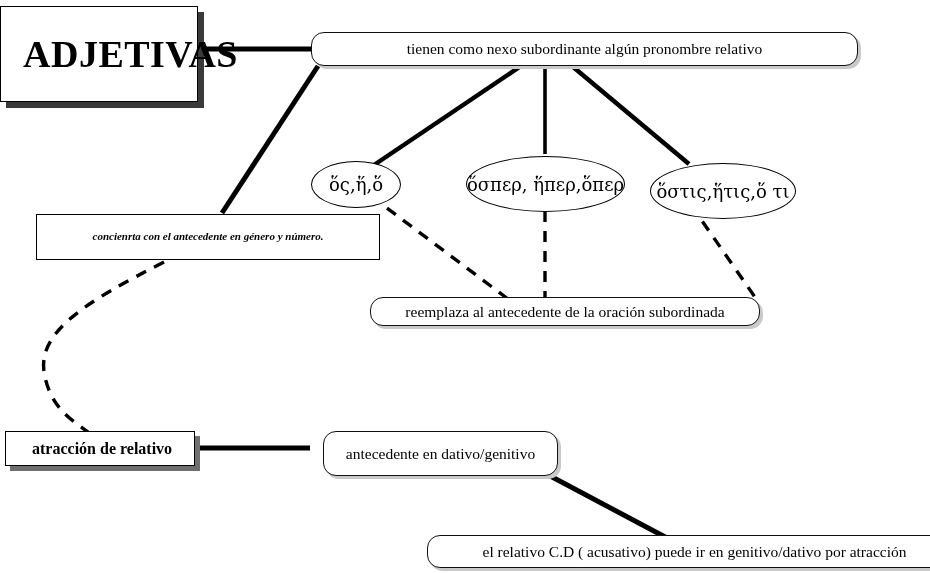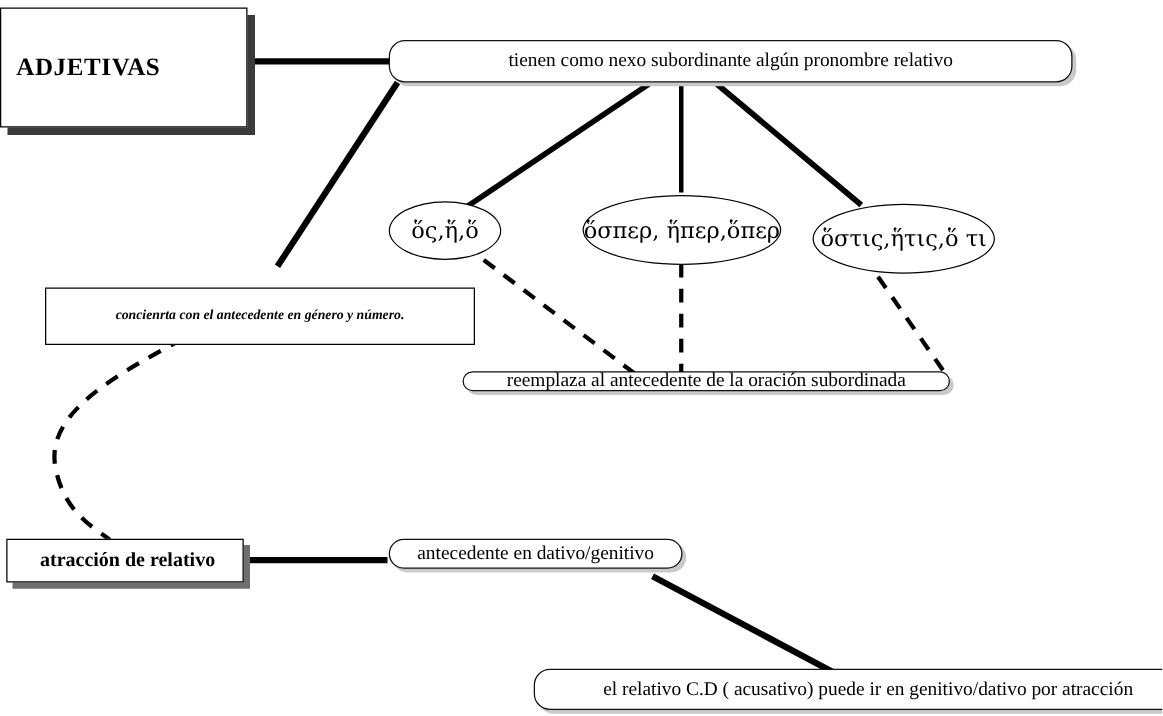--- a/index.html
+++ b/index.html
@@ -36,25 +36,25 @@
     justify-content: center;
     text-align: center;
     color: #000000;
     z-index: 5;
   }
 
   
   .node-title {
     border: 1.5px solid #000000;
     box-shadow: 6px 6px 0 0 #3a3a3a;
-    font-size: 20px;
+    font-size: 38px;
     font-weight: bold;
     letter-spacing: 0.5px;
     justify-content: flex-start;
-    padding-left: 12px;
+    padding-left: 22px;
   }
 
   
   .node-rect-bold {
     border: 1.2px solid #000000;
     box-shadow: 5px 5px 0 0 #6f6f6f;
     font-size: 16px;
     font-weight: bold;
     justify-content: flex-start;
     padding-left: 26px;
@@ -62,21 +62,20 @@
 
   
   .node-note {
     border: 1.1px solid #000000;
     font-size: 11px;
     font-style: italic;
     font-weight: bold;
     line-height: 1.45;
     flex-direction: row;
     padding: 3px 24px;
-    margin-top: 16px;
   }
   .node-note .line {
     white-space: nowrap;
   }
 
   
   .node-round {
     border: 1.3px solid #111111;
     border-radius: 13px;
     box-shadow: 3px 3px 0 0 #c9c9c9;
@@ -147,29 +146,29 @@
   </div>
 
   <div class="node node-ellipse" style="left:650px; top:163px; width:146px; height:56px;">
     <span class="greek">ὅστις,ἥτις,ὅ τι</span>
   </div>
 
   <div class="node node-note" style="left:36px; top:214px; width:344px; height:46px;">
     <span class="line">concienrta con el antecedente en género y número.</span>
   </div>
 
-  <div class="node node-round" style="left:370px; top:297px; width:390px; height:16px;">
+  <div class="node node-round" style="left:370px; top:297px; width:390px; height:29px;">
     <span>reemplaza al antecedente de la oración subordinada</span>
   </div>
 
   <div class="node node-rect-bold" style="left:5px; top:431px; width:190px; height:35px;">
     <span>atracción de relativo</span>
   </div>
 
-  <div class="node node-round" style="left:311px; top:431px; width:235px; height:24px;">
+  <div class="node node-round" style="left:323px; top:431px; width:235px; height:45px;">
     <span>antecedente en dativo/genitivo</span>
   </div>
 
   <div class="node node-round" style="left:427px; top:535px; width:535px; height:33px;">
     <span>el relativo C.D ( acusativo) puede ir en genitivo/dativo por atracción</span>
   </div>
 
 </div>
 
 </body></html>

